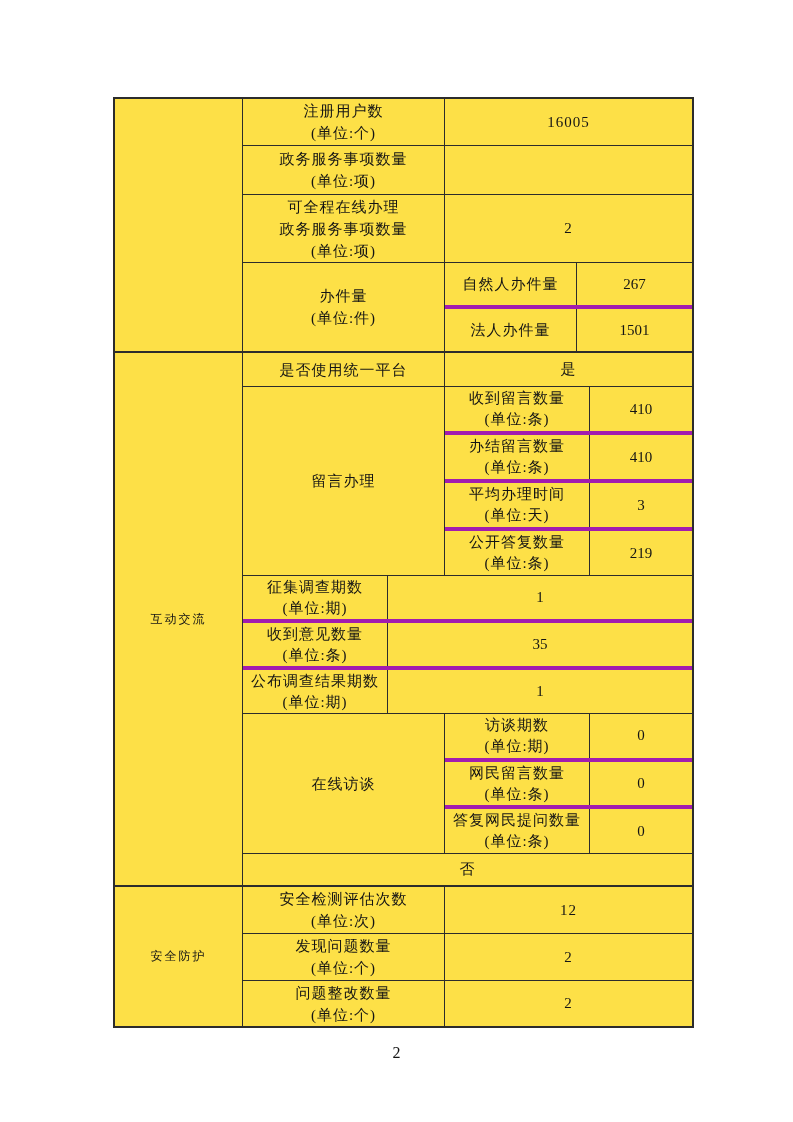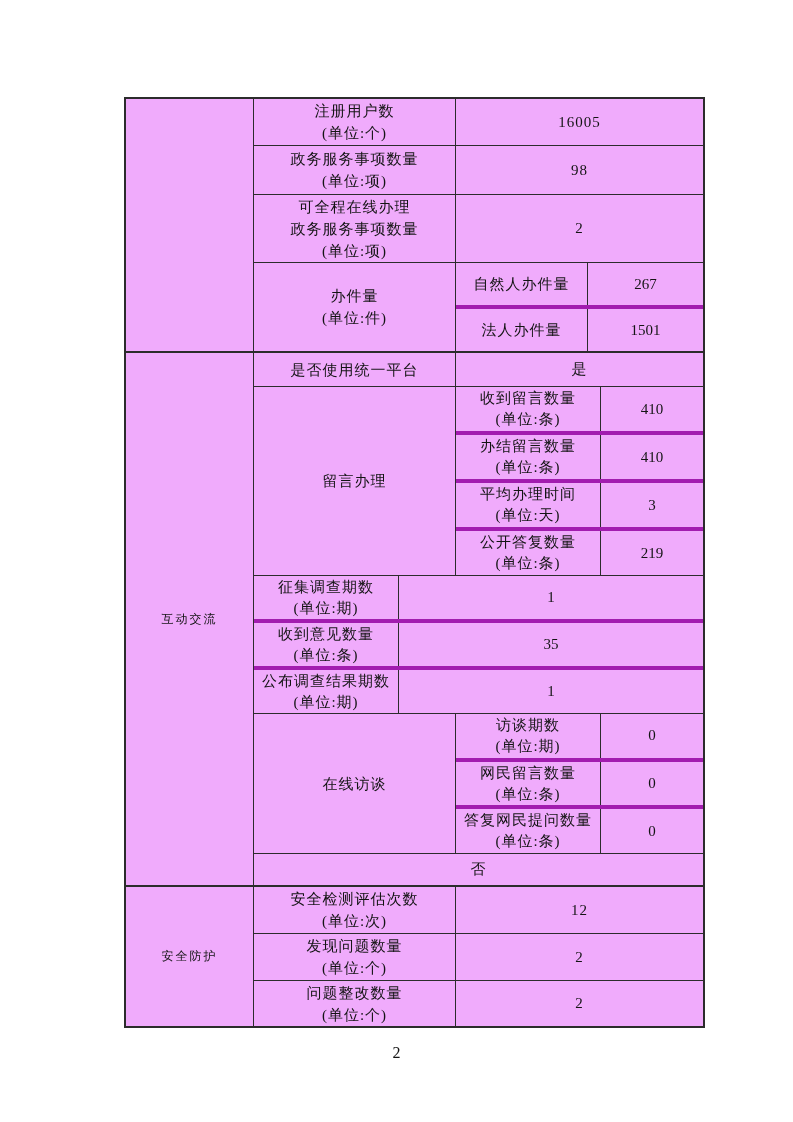--- a/index.html
+++ b/index.html
@@ -5,25 +5,25 @@
   html,body{margin:0;padding:0;}
   body{
     width:793px;height:1122px;position:relative;
     background:#ffffff;
     font-family:"Liberation Serif","DejaVu Serif",serif;
     color:#141414;
     -webkit-font-smoothing:antialiased;
   }
   
   .report-table{
-    position:absolute;left:124px;top:97px;width:581px;
+    position:absolute;left:113px;top:97px;width:581px;
     box-sizing:border-box;
     border:2px solid #2c2c2c;
     display:flex;flex-direction:column;
-    background:#f0abfc;
+    background:#fde047;
   }
   .section{display:flex;flex-direction:row;}
   .section + .section{border-top:2px solid #2c2c2c;}
   .cat-cell{
     width:127px;flex:0 0 127px;
     border-right:1px solid #2c2c2c;
     display:flex;align-items:center;justify-content:center;
     font-size:12px;letter-spacing:2px;
   }
   .rows{flex:1;display:flex;flex-direction:column;min-width:0;}
@@ -82,23 +82,20 @@
         <div class="value-area">
           <div class="value-merged">16005</div>
         </div>
       </div>
 
       <div class="row h48">
         <div class="label-cell">
           <div>政务服务事项数量</div>
           <div>(单位:项)</div>
         </div>
-        <div class="value-area">
-          <div class="value-merged">98</div>
-        </div>
       </div>
 
       <div class="row h67">
         <div class="label-cell">
           <div>可全程在线办理</div>
           <div>政务服务事项数量</div>
           <div>(单位:项)</div>
         </div>
         <div class="value-area">
           <div class="value-merged">2</div>

